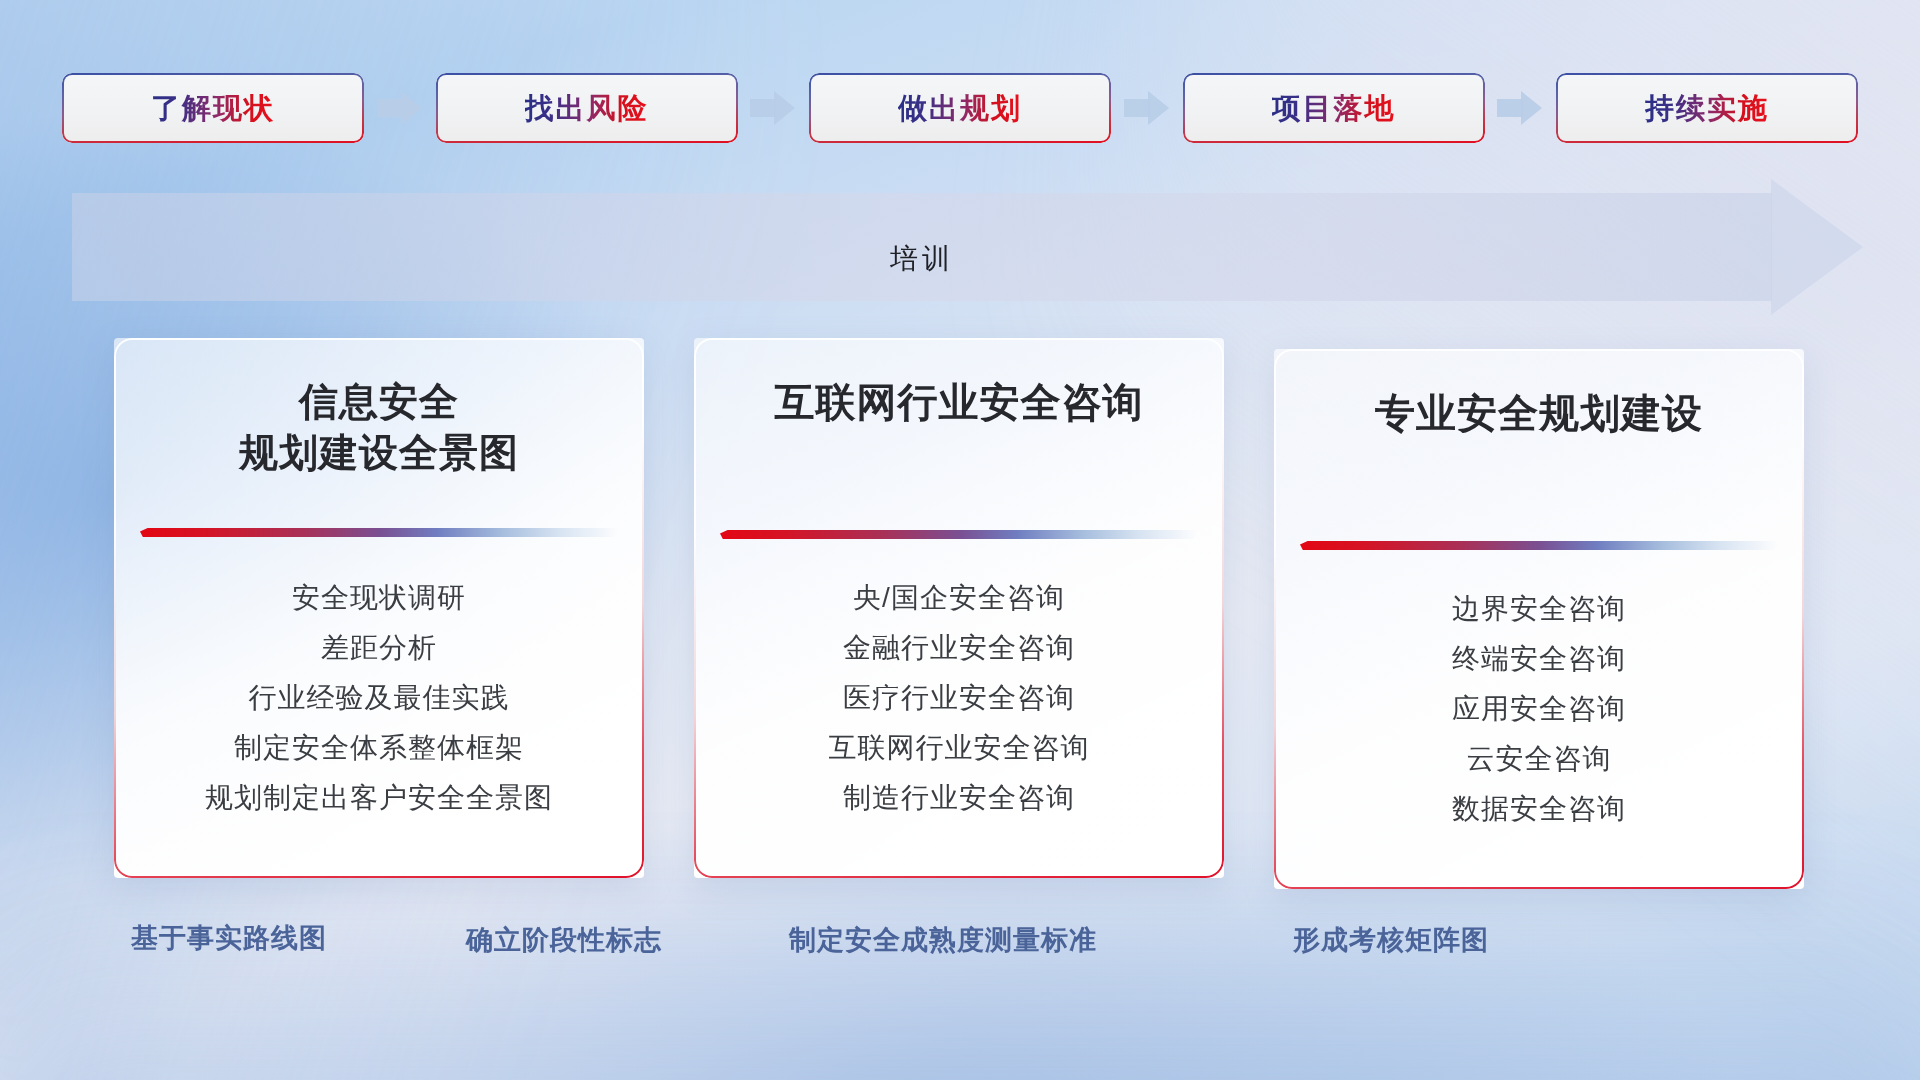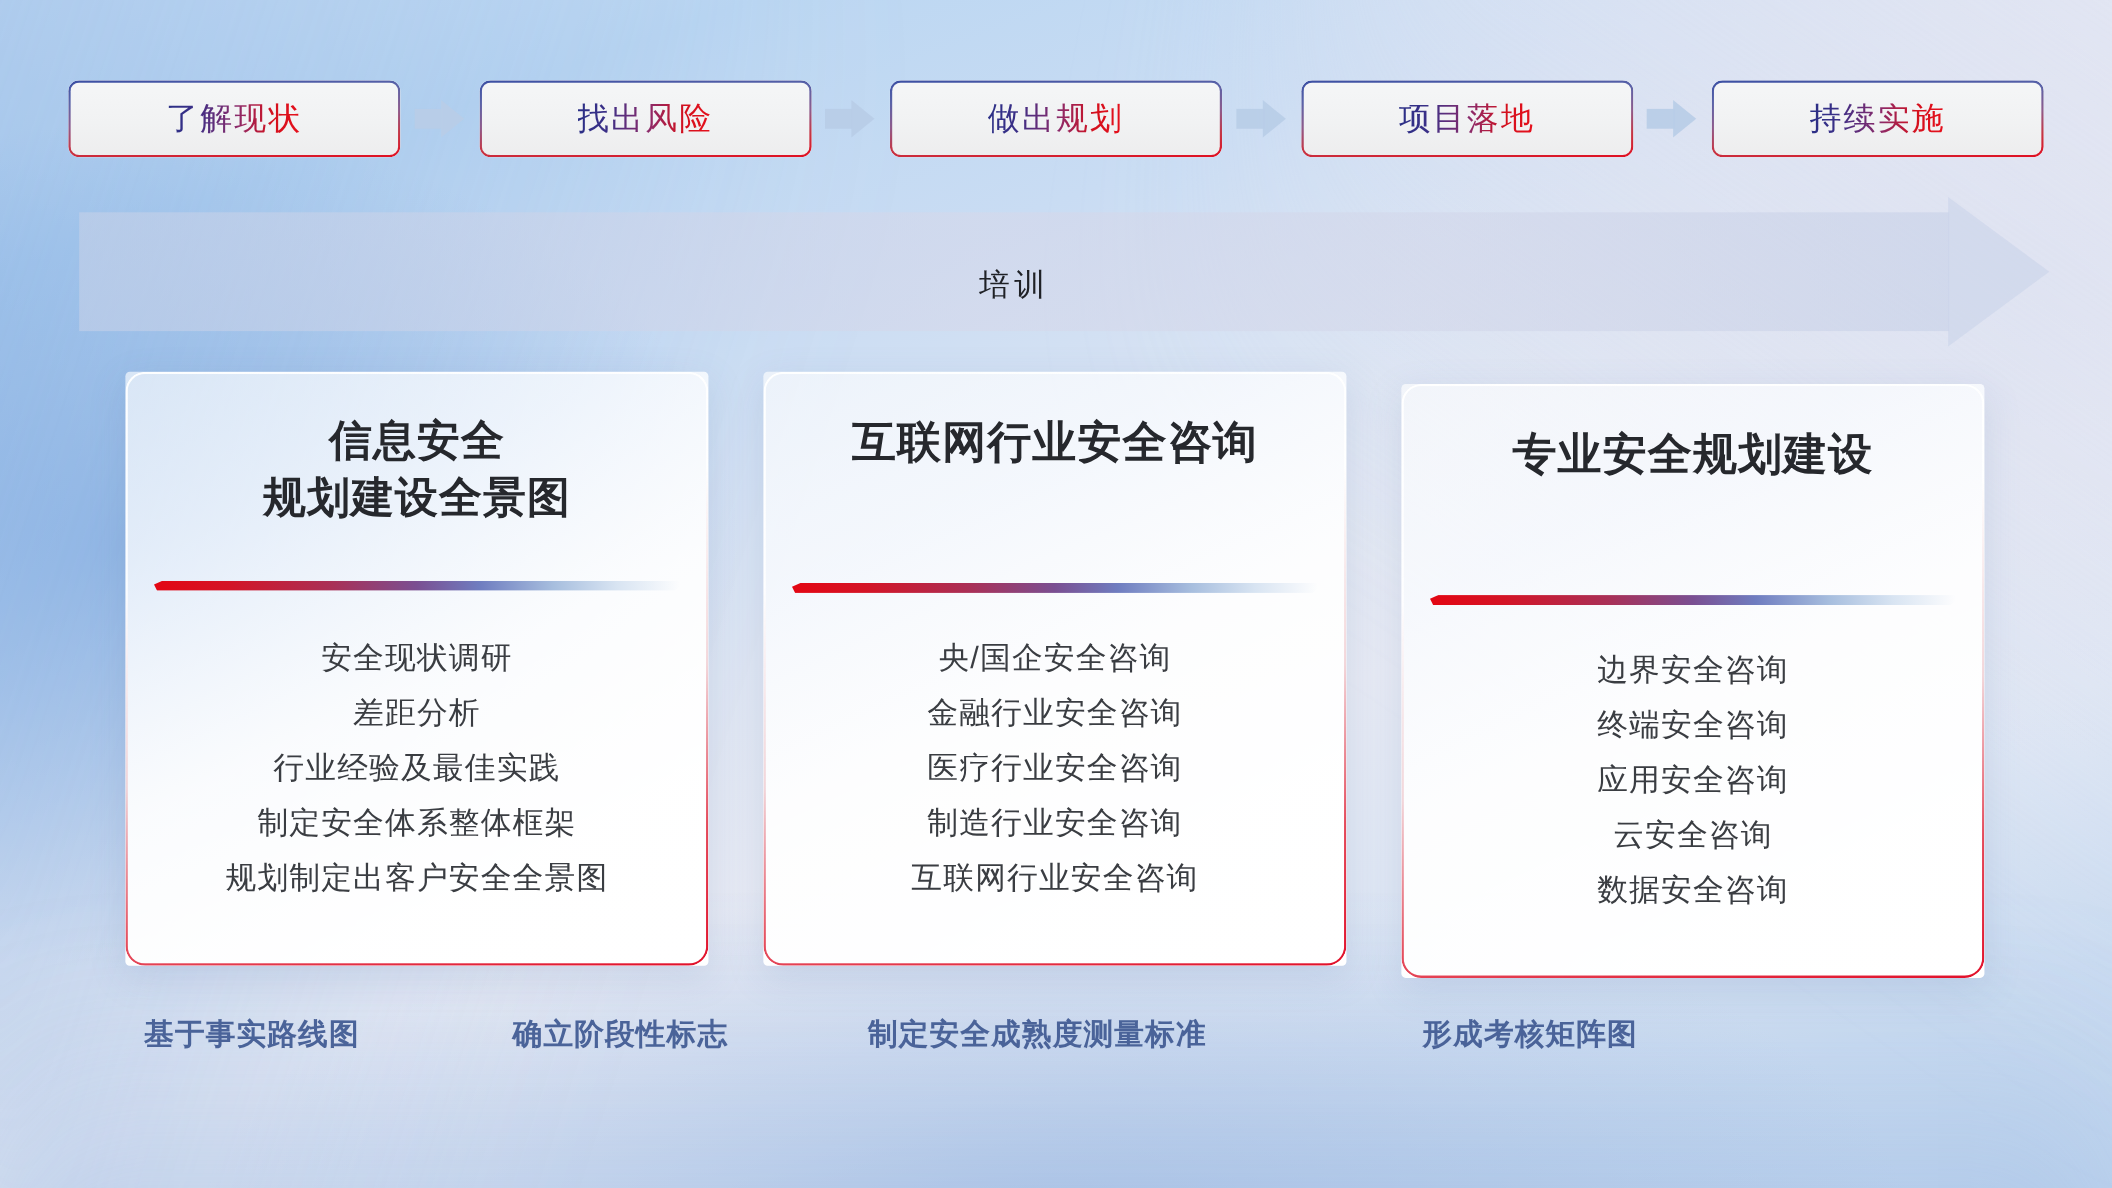--- a/index.html
+++ b/index.html
@@ -92,21 +92,21 @@
     background: linear-gradient(177deg, #3b4fa3 0%, #5a63a8 24%, #8d5b8c 50%, #c43646 74%, #e10f21 100%);
     -webkit-mask: linear-gradient(#000 0 0) content-box, linear-gradient(#000 0 0);
     -webkit-mask-composite: xor;
             mask: linear-gradient(#000 0 0) content-box, linear-gradient(#000 0 0);
             mask-composite: exclude;
     pointer-events: none;
   }
   .step-label {
     position: relative;
     font-size: 29px;
-    font-weight: 400;
+    font-weight: 700;
     letter-spacing: 2px;
     line-height: 1;
     background: linear-gradient(92deg, #2a2f86 0%, #3b2f87 22%, #8b2a6a 52%, #d4101d 78%, #e8101c 100%);
     -webkit-background-clip: text;
             background-clip: text;
     color: transparent;
     -webkit-text-fill-color: transparent;
     white-space: nowrap;
   }
   .step-arrow {
@@ -281,21 +281,21 @@
   .footnote {
     position: absolute;
     top: 0;
     font-size: 27px;
     font-weight: 700;
     color: #4a6399;
     letter-spacing: 1px;
     white-space: nowrap;
     line-height: 44px;
   }
-  .fn-0 { left: 131px; }
+  .fn-0 { left: 131px; font-family: Liberation Mono, monospace; }
   .fn-1 { left: 466px; }
   .fn-2 { left: 789px; }
   .fn-3 { left: 1293px; }
 </style>
 </head>
 <body>
 
 <div class="stage">
   <div class="bg-wash-a"></div>
   <div class="bg-wash-b"></div>
@@ -365,22 +365,22 @@
 
     <div class="card card-2">
       <div class="card-title">
         <div>互联网行业安全咨询</div>
       </div>
       <div class="divider"></div>
       <ul class="card-list">
         <li>央/国企安全咨询</li>
         <li>金融行业安全咨询</li>
         <li>医疗行业安全咨询</li>
+        <li>互联网行业安全咨询</li>
         <li>制造行业安全咨询</li>
-        <li>互联网行业安全咨询</li>
       </ul>
     </div>
 
     <div class="card card-3">
       <div class="card-title">
         <div>专业安全规划建设</div>
       </div>
       <div class="divider"></div>
       <ul class="card-list">
         <li>边界安全咨询</li>

